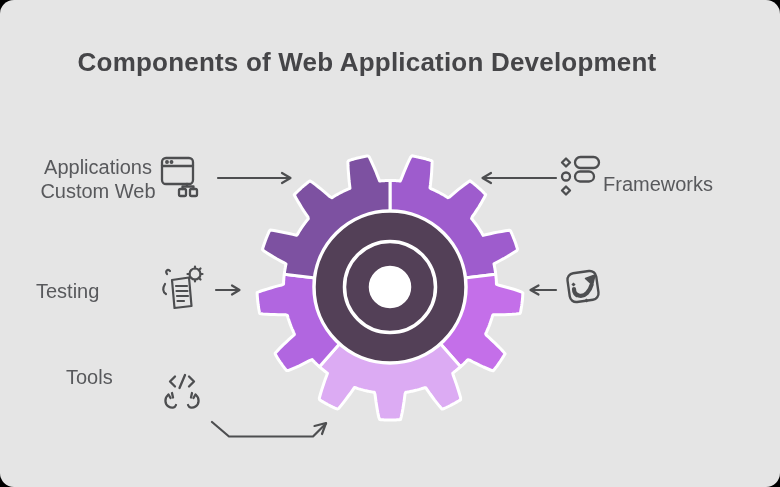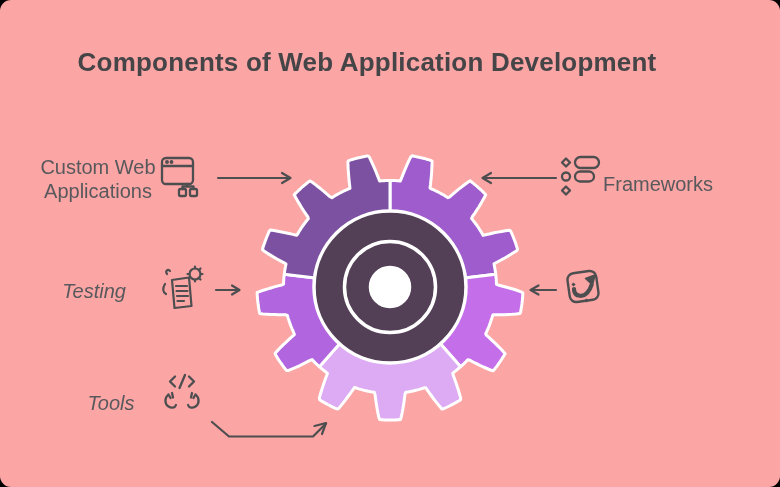--- a/index.html
+++ b/index.html
@@ -11,31 +11,31 @@
   .title {
     position:absolute; top:47px; left:0; width:734px;
     text-align:center; font-size:26px; font-weight:700;
     color:var(--title-color); letter-spacing:0.2px;
   }
   .label {
     position:absolute; color:var(--label-color);
     font-size:20px; font-weight:500; line-height:24px;
   }
   .label.center { text-align:center; }
-  .label.right  { text-align:center;font-style:italic; }
+  .label.right  { text-align:left; }
   .icon { position:absolute; color:var(--icon-color); }
   .icon svg { display:block; }
   svg.overlay { position:absolute; left:0; top:0; }
   .arrow { stroke:var(--arrow-color); stroke-width:2.2; fill:none;
            stroke-linecap:round; stroke-linejoin:round; }
 </style>
 </head>
 <body>
 
-<div class="canvas" style="--title-color: #454548; --label-color: #58595c; --icon-color: #4d4e50; --arrow-color: #4d4e50; background: #fca5a5; border-radius: 11px;">
+<div class="canvas" style="--title-color: #454548; --label-color: #58595c; --icon-color: #4d4e50; --arrow-color: #4d4e50; background: #e5e5e5;">
 
   <div class="title">Components of Web Application Development</div>
 
   <svg class="overlay" id="diagram-svg" width="780" height="487" viewBox="0 0 780 487">
     <g id="gear-group">
         <path d="M390.0,180.5 L390.9,180.5 L391.9,180.5 L392.8,180.5 L393.7,180.6 L394.6,180.6 L395.6,180.6 L396.5,180.7 L397.4,180.8 L398.4,180.8 L399.3,180.9 L400.2,181.0 L401.4,178.5 L402.8,174.9 L404.2,171.4 L405.7,167.9 L407.2,164.4 L408.8,160.9 L410.5,157.4 L412.0,155.8 L413.1,156.0 L414.2,156.2 L415.4,156.4 L416.5,156.7 L417.7,156.9 L418.8,157.2 L419.9,157.4 L421.0,157.7 L422.2,158.0 L423.3,158.2 L424.4,158.5 L425.5,158.8 L426.7,159.2 L427.8,159.5 L428.9,159.8 L430.0,160.2 L431.1,160.5 L432.1,161.2 L432.0,165.1 L431.8,168.9 L431.6,172.8 L431.3,176.6 L430.9,180.4 L430.5,184.2 L430.0,187.9 L430.8,188.6 L431.6,189.0 L432.5,189.3 L433.3,189.7 L434.2,190.1 L435.0,190.5 L435.8,190.9 L436.7,191.3 L437.5,191.7 L438.3,192.1 L439.2,192.5 L440.0,193.0 L440.8,193.4 L441.6,193.9 L442.4,194.3 L443.3,194.8 L444.1,195.2 L444.9,195.7 L445.6,196.2 L446.4,196.7 L447.2,197.2 L448.0,197.7 L449.4,197.2 L452.3,194.7 L455.2,192.2 L458.1,189.7 L461.1,187.3 L464.1,185.0 L467.2,182.7 L470.0,180.8 L471.0,181.5 L471.9,182.2 L472.8,182.9 L473.7,183.6 L474.6,184.4 L475.5,185.1 L476.4,185.9 L477.3,186.6 L478.1,187.4 L479.0,188.2 L479.9,188.9 L480.7,189.7 L481.6,190.5 L482.4,191.3 L483.2,192.1 L484.0,193.0 L484.9,193.8 L485.7,194.6 L484.5,197.3 L482.6,200.6 L480.7,203.9 L478.7,207.2 L476.6,210.4 L474.5,213.6 L472.3,216.7 L471.6,218.5 L472.2,219.3 L472.8,220.0 L473.3,220.7 L473.9,221.4 L474.5,222.2 L475.1,222.9 L475.6,223.7 L476.2,224.4 L476.7,225.2 L477.2,225.9 L477.8,226.7 L478.3,227.4 L478.8,228.2 L479.3,229.0 L479.8,229.8 L480.3,230.6 L480.8,231.4 L481.3,232.1 L481.8,232.9 L482.2,233.8 L482.7,234.6 L483.1,235.4 L486.6,234.5 L490.3,233.7 L494.1,232.8 L497.8,232.1 L501.6,231.4 L505.4,230.7 L509.2,230.2 L510.5,230.8 L511.0,231.8 L511.5,232.9 L512.0,234.0 L512.4,235.0 L512.9,236.1 L513.3,237.2 L513.7,238.3 L514.2,239.3 L514.6,240.4 L515.0,241.5 L515.4,242.6 L515.8,243.7 L516.1,244.8 L516.5,245.9 L516.8,247.0 L517.2,248.1 L517.5,249.2 L516.7,250.7 L513.4,252.8 L510.2,254.8 L506.9,256.8 L503.6,258.7 L500.2,260.5 L496.9,262.3 L494.0,263.9 L494.2,264.9 L494.4,265.8 L494.5,266.7 L494.7,267.6 L494.9,268.5 L495.0,269.4 L495.2,270.3 L495.3,271.3 L495.5,272.2 L495.6,273.1 L495.7,274.0 L495.7,274.2 L460.5,278.4 L459.7,273.5 L458.6,268.7 L457.2,264.0 L455.4,259.3 L453.3,254.9 L450.9,250.5 L448.2,246.4 L445.2,242.4 L442.0,238.7 L438.5,235.1 L434.8,231.9 L430.8,228.9 L426.7,226.2 L422.3,223.8 L417.8,221.7 L413.2,219.9 L408.5,218.4 L403.6,217.3 L398.8,216.5 L393.8,216.1 L390.0,216.0 Z" fill="#9e5ccd" stroke="#ffffff" stroke-width="3" stroke-linejoin="round"></path>
         <path d="M495.7,274.2 L495.8,275.1 L495.9,276.0 L496.0,276.9 L496.1,277.9 L496.2,278.8 L496.3,279.7 L496.3,280.6 L496.4,281.6 L496.4,282.5 L496.4,283.4 L496.5,284.4 L499.1,285.2 L502.8,286.2 L506.5,287.2 L510.2,288.2 L513.8,289.3 L517.5,290.5 L521.1,291.8 L522.9,293.0 L522.8,294.1 L522.7,295.3 L522.7,296.5 L522.6,297.6 L522.5,298.8 L522.4,299.9 L522.3,301.1 L522.1,302.2 L522.0,303.4 L521.8,304.5 L521.7,305.7 L521.5,306.8 L521.3,308.0 L521.1,309.1 L520.9,310.3 L520.7,311.4 L520.5,312.6 L519.9,313.6 L516.0,314.0 L512.2,314.3 L508.4,314.5 L504.6,314.7 L500.7,314.8 L496.9,314.8 L493.1,314.8 L492.6,315.6 L492.3,316.5 L492.1,317.4 L491.8,318.3 L491.5,319.2 L491.2,320.1 L490.9,320.9 L490.6,321.8 L490.3,322.7 L490.0,323.6 L489.7,324.4 L489.4,325.3 L489.0,326.2 L488.7,327.0 L488.3,327.9 L488.0,328.7 L487.6,329.6 L487.2,330.5 L486.8,331.3 L486.5,332.1 L486.1,333.0 L485.7,333.8 L486.3,335.2 L489.2,337.7 L492.0,340.3 L494.8,342.9 L497.5,345.6 L500.2,348.3 L502.9,351.1 L505.1,353.7 L504.5,354.7 L503.9,355.7 L503.3,356.7 L502.7,357.6 L502.1,358.6 L501.4,359.6 L500.8,360.6 L500.2,361.5 L499.5,362.5 L498.8,363.4 L498.2,364.4 L497.5,365.3 L496.8,366.3 L496.1,367.2 L495.4,368.1 L494.7,369.0 L494.0,369.9 L493.2,370.8 L490.4,370.0 L486.9,368.5 L483.4,367.0 L479.9,365.4 L476.5,363.7 L473.1,362.0 L469.7,360.2 L467.8,359.7 L467.1,360.4 L466.5,361.1 L465.9,361.8 L465.2,362.4 L464.5,363.1 L463.9,363.7 L463.2,364.4 L462.5,365.0 L461.8,365.6 L461.2,366.2 L460.6,366.7 L437.1,340.1 L440.7,336.7 L444.0,333.1 L447.1,329.2 L449.9,325.1 L452.4,320.8 L454.6,316.4 L456.5,311.8 L458.1,307.1 L459.3,302.3 L460.2,297.4 L460.8,292.5 L461.0,287.6 L460.9,282.6 L460.5,278.4 Z" fill="#c46fe9" stroke="#ffffff" stroke-width="3" stroke-linejoin="round"></path>
         <path d="M460.6,366.7 L459.9,367.3 L459.2,367.9 L458.5,368.5 L457.8,369.1 L457.1,369.7 L456.4,370.3 L455.6,370.9 L454.9,371.4 L454.2,372.0 L453.4,372.6 L452.7,373.1 L453.4,375.8 L454.7,379.3 L456.0,382.9 L457.2,386.5 L458.4,390.2 L459.5,393.9 L460.6,397.6 L460.6,399.7 L459.6,400.4 L458.6,401.0 L457.6,401.5 L456.6,402.1 L455.6,402.7 L454.6,403.3 L453.5,403.8 L452.5,404.4 L451.5,404.9 L450.5,405.5 L449.4,406.0 L448.4,406.5 L447.3,407.0 L446.3,407.5 L445.2,408.0 L444.2,408.5 L443.1,408.9 L441.9,409.0 L439.4,406.1 L437.0,403.1 L434.6,400.1 L432.3,397.0 L430.1,394.0 L427.9,390.8 L425.7,387.7 L424.7,387.7 L423.9,388.0 L423.0,388.3 L422.1,388.5 L421.2,388.8 L420.3,389.1 L419.4,389.4 L418.5,389.6 L417.6,389.9 L416.7,390.1 L415.8,390.3 L414.9,390.5 L414.0,390.8 L413.1,391.0 L412.2,391.2 L411.3,391.3 L410.4,391.5 L409.5,391.7 L408.6,391.9 L407.7,392.0 L406.7,392.2 L405.8,392.3 L405.1,393.6 L404.6,397.4 L404.1,401.2 L403.5,404.9 L402.9,408.7 L402.2,412.5 L401.4,416.3 L400.5,419.6 L399.4,419.7 L398.2,419.7 L397.1,419.8 L395.9,419.9 L394.7,419.9 L393.6,420.0 L392.4,420.0 L391.3,420.0 L390.1,420.0 L388.9,420.0 L387.8,420.0 L386.6,420.0 L385.5,419.9 L384.3,419.9 L383.1,419.8 L382.0,419.8 L380.8,419.7 L379.7,419.6 L378.7,416.9 L377.9,413.1 L377.2,409.3 L376.6,405.6 L376.0,401.8 L375.5,398.0 L375.0,394.2 L374.3,392.3 L373.4,392.2 L372.5,392.1 L371.6,391.9 L370.7,391.7 L369.8,391.6 L368.8,391.4 L367.9,391.2 L367.0,391.0 L366.1,390.8 L365.2,390.6 L364.3,390.4 L363.4,390.1 L362.5,389.9 L361.6,389.6 L360.7,389.4 L359.8,389.1 L358.9,388.9 L358.0,388.6 L357.2,388.3 L356.3,388.0 L355.4,387.7 L354.5,387.4 L352.5,390.3 L350.3,393.5 L348.0,396.5 L345.7,399.6 L343.4,402.6 L341.0,405.6 L338.5,408.6 L337.1,409.0 L336.0,408.5 L334.9,408.1 L333.9,407.6 L332.8,407.1 L331.8,406.6 L330.7,406.1 L329.7,405.5 L328.7,405.0 L327.6,404.5 L326.6,403.9 L325.6,403.4 L324.6,402.8 L323.6,402.2 L322.6,401.6 L321.6,401.1 L320.6,400.4 L319.6,399.8 L319.3,398.2 L320.3,394.5 L321.4,390.8 L322.6,387.1 L323.8,383.5 L325.0,379.9 L326.4,376.3 L327.5,373.2 L326.7,372.7 L326.0,372.1 L325.2,371.5 L324.5,371.0 L323.8,370.4 L323.0,369.8 L322.3,369.2 L321.6,368.6 L320.9,368.0 L320.2,367.4 L319.5,366.8 L319.4,366.7 L342.9,340.1 L346.7,343.3 L350.8,346.2 L355.0,348.8 L359.4,351.1 L363.9,353.0 L368.6,354.7 L373.4,356.0 L378.2,357.0 L383.1,357.7 L388.1,358.0 L393.0,357.9 L398.0,357.5 L402.9,356.8 L407.7,355.8 L412.5,354.3 L417.1,352.6 L421.6,350.6 L426.0,348.2 L430.2,345.5 L434.2,342.6 L437.1,340.1 Z" fill="#dcabf3" stroke="#ffffff" stroke-width="3" stroke-linejoin="round"></path>
         <path d="M319.4,366.7 L318.7,366.1 L318.0,365.5 L317.3,364.8 L316.6,364.2 L316.0,363.6 L315.3,362.9 L314.6,362.3 L314.0,361.6 L313.3,360.9 L312.7,360.3 L312.1,359.6 L309.5,360.7 L306.1,362.4 L302.7,364.1 L299.3,365.8 L295.8,367.4 L292.3,368.9 L288.7,370.4 L286.6,370.6 L285.9,369.7 L285.1,368.8 L284.4,367.9 L283.7,367.0 L283.0,366.0 L282.3,365.1 L281.7,364.2 L281.0,363.2 L280.3,362.3 L279.7,361.3 L279.0,360.3 L278.4,359.4 L277.8,358.4 L277.2,357.4 L276.6,356.4 L275.9,355.4 L275.4,354.4 L275.1,353.2 L277.8,350.4 L280.4,347.6 L283.1,344.9 L285.9,342.3 L288.7,339.7 L291.5,337.1 L294.4,334.6 L294.2,333.6 L293.8,332.8 L293.4,331.9 L293.1,331.1 L292.7,330.2 L292.3,329.4 L291.9,328.5 L291.6,327.7 L291.2,326.8 L290.9,326.0 L290.5,325.1 L290.2,324.2 L289.9,323.4 L289.6,322.5 L289.3,321.6 L289.0,320.7 L288.7,319.8 L288.4,319.0 L288.1,318.1 L287.9,317.2 L287.6,316.3 L287.4,315.4 L285.9,314.8 L282.1,314.8 L278.3,314.8 L274.5,314.6 L270.7,314.5 L266.9,314.2 L263.0,313.9 L259.7,313.4 L259.4,312.3 L259.2,311.1 L259.0,310.0 L258.8,308.9 L258.6,307.7 L258.4,306.6 L258.3,305.4 L258.1,304.3 L258.0,303.1 L257.8,302.0 L257.7,300.8 L257.6,299.7 L257.5,298.5 L257.4,297.3 L257.3,296.2 L257.2,295.0 L257.2,293.9 L257.1,292.7 L259.7,291.5 L263.4,290.2 L267.1,289.1 L270.7,288.0 L274.4,286.9 L278.1,285.9 L281.8,285.0 L283.5,284.1 L283.6,283.2 L283.6,282.3 L283.6,281.4 L283.7,280.4 L283.8,279.5 L283.8,278.6 L283.9,277.6 L284.0,276.7 L284.1,275.8 L284.2,274.9 L284.3,274.2 L319.5,278.4 L319.1,283.4 L319.0,288.3 L319.3,293.3 L319.9,298.2 L320.8,303.1 L322.1,307.9 L323.8,312.5 L325.7,317.1 L328.0,321.5 L330.5,325.8 L333.4,329.8 L336.5,333.7 L339.9,337.3 L342.9,340.1 Z" fill="#b166e0" stroke="#ffffff" stroke-width="3" stroke-linejoin="round"></path>
         <path d="M284.3,274.2 L284.4,273.2 L284.5,272.3 L284.6,271.4 L284.8,270.5 L284.9,269.6 L285.1,268.7 L285.3,267.7 L285.4,266.8 L285.6,265.9 L285.8,265.0 L286.0,264.1 L283.7,262.6 L280.3,260.8 L277.0,259.0 L273.7,257.1 L270.4,255.1 L267.1,253.1 L263.9,251.0 L262.4,249.4 L262.8,248.3 L263.1,247.2 L263.5,246.1 L263.8,245.0 L264.2,243.9 L264.6,242.8 L265.0,241.7 L265.4,240.6 L265.8,239.5 L266.2,238.4 L266.6,237.3 L267.1,236.3 L267.5,235.2 L268.0,234.1 L268.4,233.1 L268.9,232.0 L269.4,231.0 L270.2,230.1 L274.0,230.6 L277.8,231.3 L281.6,232.0 L285.3,232.7 L289.1,233.5 L292.8,234.4 L296.5,235.3 L297.2,234.7 L297.7,233.9 L298.2,233.1 L298.6,232.3 L299.1,231.5 L299.6,230.7 L300.1,229.9 L300.6,229.1 L301.1,228.3 L301.6,227.6 L302.1,226.8 L302.7,226.0 L303.2,225.3 L303.8,224.5 L304.3,223.8 L304.9,223.0 L305.4,222.3 L306.0,221.5 L306.6,220.8 L307.1,220.1 L307.7,219.4 L308.3,218.7 L308.0,217.2 L305.9,214.1 L303.7,210.9 L301.7,207.7 L299.7,204.4 L297.7,201.1 L295.8,197.8 L294.2,194.7 L295.0,193.9 L295.8,193.1 L296.6,192.3 L297.5,191.5 L298.3,190.7 L299.2,189.9 L300.0,189.1 L300.9,188.3 L301.7,187.5 L302.6,186.7 L303.5,186.0 L304.4,185.2 L305.3,184.5 L306.2,183.8 L307.1,183.0 L308.0,182.3 L308.9,181.6 L309.8,180.9 L312.3,182.3 L315.4,184.6 L318.4,187.0 L321.4,189.4 L324.4,191.8 L327.3,194.3 L330.1,196.8 L331.9,197.8 L332.7,197.3 L333.4,196.8 L334.2,196.3 L335.0,195.8 L335.8,195.3 L336.6,194.8 L337.4,194.4 L338.2,193.9 L339.1,193.5 L339.9,193.0 L340.7,192.6 L341.5,192.2 L342.3,191.8 L343.2,191.3 L344.0,190.9 L344.9,190.5 L345.7,190.2 L346.5,189.8 L347.4,189.4 L348.3,189.0 L349.1,188.7 L350.0,188.3 L349.6,184.8 L349.1,181.0 L348.8,177.2 L348.5,173.4 L348.2,169.6 L348.0,165.7 L347.9,161.9 L348.7,160.6 L349.8,160.2 L350.9,159.9 L352.0,159.5 L353.2,159.2 L354.3,158.9 L355.4,158.6 L356.5,158.3 L357.6,158.0 L358.8,157.7 L359.9,157.5 L361.0,157.2 L362.2,156.9 L363.3,156.7 L364.4,156.5 L365.6,156.3 L366.7,156.1 L367.9,155.9 L369.2,156.9 L370.9,160.3 L372.5,163.8 L374.1,167.3 L375.6,170.8 L377.0,174.4 L378.4,177.9 L379.6,181.0 L380.6,180.9 L381.5,180.8 L382.4,180.8 L383.3,180.7 L384.3,180.7 L385.2,180.6 L386.1,180.6 L387.1,180.5 L388.0,180.5 L388.9,180.5 L389.9,180.5 L390.0,180.5 L390.0,216.0 L385.0,216.2 L380.1,216.7 L375.2,217.6 L370.4,218.8 L365.7,220.3 L361.1,222.1 L356.7,224.3 L352.4,226.8 L348.3,229.6 L344.4,232.6 L340.7,235.9 L337.2,239.5 L334.1,243.3 L331.1,247.3 L328.5,251.5 L326.2,255.9 L324.2,260.4 L322.5,265.1 L321.1,269.8 L320.1,274.7 L319.5,278.4 Z" fill="#7d51a1" stroke="#ffffff" stroke-width="3" stroke-linejoin="round"></path>
@@ -51,22 +51,22 @@
       <path class="arrow" d="M216 290 H239"></path>
       <path class="arrow" d="M232 285.5 L239.5 290 L232 294.5"></path>
       <path class="arrow" d="M556 290 H531"></path>
       <path class="arrow" d="M538.5 285.5 L530.5 290 L538.5 294.5"></path>
       <path class="arrow" d="M212 422 L229 436.5 H313 L326 423.5"></path>
       <path class="arrow" d="M314.5 426 L326 423 L322 434"></path>
     </g>
   </svg>
 
   <div class="label center" style="left:28px; top:155px; width:140px;">
+    <div>Applications</div>
     <div>Custom Web</div>
-    <div>Applications</div>
   </div>
   <div class="icon" style="left:160px; top:154px;">
     <svg width="44" height="46" viewBox="0 0 44 46" fill="none" stroke="currentColor" stroke-width="2.3" stroke-linecap="round" stroke-linejoin="round">
       <rect x="2" y="4" width="31" height="26" rx="4"></rect>
       <path d="M2 12 H33"></path>
       <circle cx="7" cy="8" r="0.8" fill="currentColor"></circle>
       <circle cx="11.5" cy="8" r="0.8" fill="currentColor"></circle>
       <path d="M27 30 V32.5 M22.5 35 V32.5 H33.5 V35"></path>
       <rect x="19" y="35" width="7" height="7" rx="1.5"></rect>
       <rect x="30" y="35" width="7" height="7" rx="1.5"></rect>
@@ -100,21 +100,21 @@
     <svg width="44" height="48" viewBox="0 0 44 48" fill="none" stroke="currentColor" stroke-width="2.4" stroke-linecap="round" stroke-linejoin="round">
       <rect x="7.5" y="10" width="29" height="29" rx="6.5" transform="rotate(-8 22 24.5)"></rect>
       <path d="M13 27 C13 34 21 36 26 31 C28 29 29.5 26.5 30.5 23" stroke-width="4.2"></path>
       <path d="M24.5 16.5 L34 13 L31.5 23 Z" fill="currentColor" stroke-width="1.5"></path>
       <rect x="11" y="21" width="3" height="3" transform="rotate(37 12.5 22.5)" fill="currentColor" stroke="none"></rect>
       <rect x="14" y="32" width="3" height="3" transform="rotate(37 15.5 33.5)" fill="currentColor" stroke="none"></rect>
       <rect x="24" y="37" width="3" height="3" transform="rotate(37 25.5 38.5)" fill="currentColor" stroke="none"></rect>
     </svg>
   </div>
 
-  <div class="label right" style="left:66px; top:391px; width:90px;">Tools</div>
+  <div class="label right" style="left:66px; top:365px; width:90px;">Tools</div>
   <div class="icon" style="left:160px; top:373px;">
     <svg width="44" height="42" viewBox="0 0 44 42" fill="none" stroke="currentColor" stroke-width="2.3" stroke-linecap="round" stroke-linejoin="round">
       <path d="M15 3.5 L10 8.5 L15 13.5"></path>
       <path d="M19.5 15 L25 2"></path>
       <path d="M29 3.5 L34 8.5 L29 13.5"></path>
       <path d="M8 22 C4.5 25 4.5 31 8.5 33.5 C11.5 35.5 15 35 16 32"></path>
       <path d="M8.5 21.5 L10.5 25 M12 20 L13 24.5"></path>
       <path d="M36 22 C39.5 25 39.5 31 35.5 33.5 C32.5 35.5 29 35 28 32"></path>
       <path d="M35.5 21.5 L33.5 25 M32 20 L31 24.5"></path>
     </svg>

